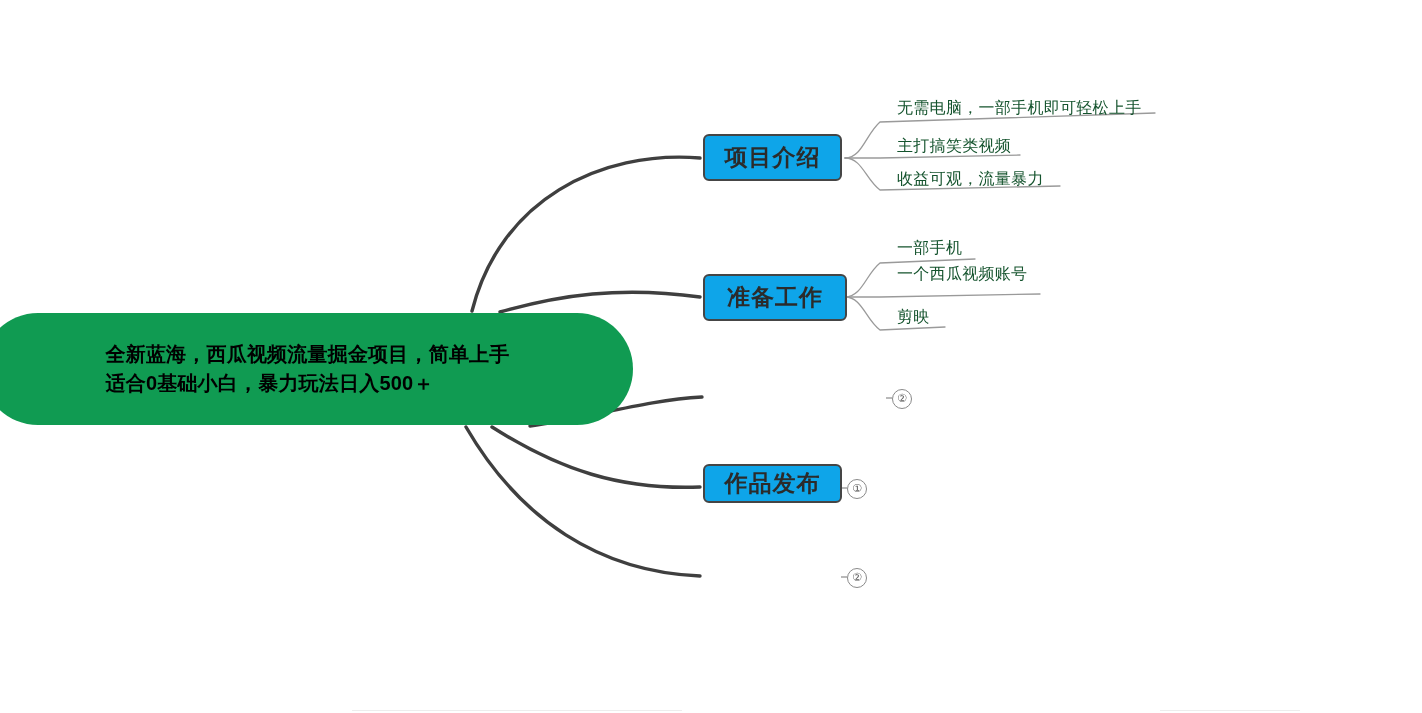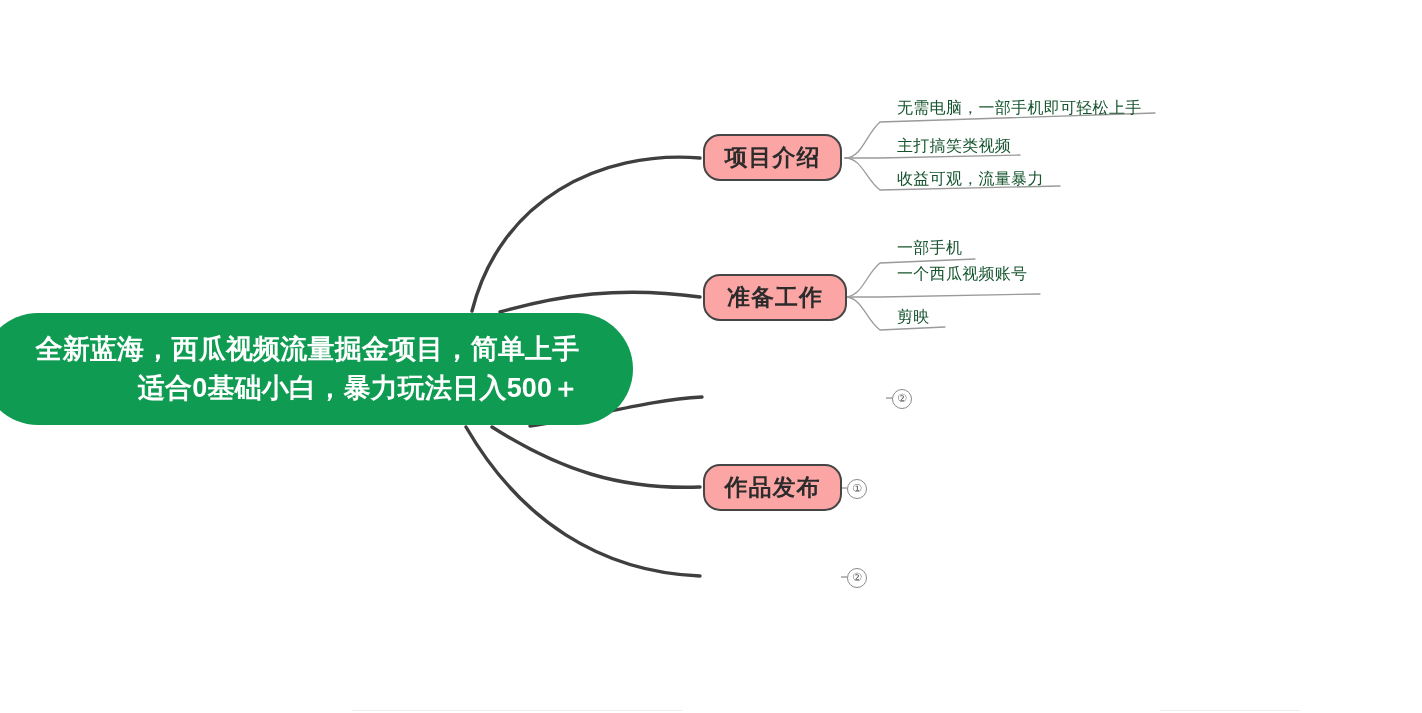--- a/index.html
+++ b/index.html
@@ -35,37 +35,37 @@
     height: 112px;
     background: #109b52;
     border-radius: 56px;
     box-sizing: border-box;
     display: flex;
     align-items: center;
     justify-content: center;
     z-index: 5;
   }
   .root-text {
-    color: #ffffff;
-    font-size: 27px;
+    color: #000000;
+    font-size: 20px;
     font-weight: bold;
     line-height: 1.44;
-    text-align: right;
+    text-align: left;
     letter-spacing: 0.2px;
     white-space: pre-line;
     padding: 0 14px;
   }
 
   
   .node {
     position: absolute;
     box-sizing: border-box;
-    background: #fca5a5;
+    background: #0ea5e9;
     border: 2px solid #454545;
-    border-radius: 17px;
+    border-radius: 6px;
     display: flex;
     align-items: center;
     justify-content: center;
     z-index: 6;
   }
   .node-label {
     color: #2b2b2b;
     font-size: 23px;
     font-weight: bold;
     letter-spacing: 1px;
@@ -169,21 +169,21 @@
   </div>
   <div class="leaf" style="left:897px; top:264px;">
     <span>一个西瓜视频账号</span>
   </div>
   <div class="leaf" style="left:897px; top:307px;">
     <span>剪映</span>
   </div>
 
   <div class="badge" style="left:892px; top:389px;">②</div>
 
-  <div class="node" style="left:703px; top:464px; width:139px; height:47px;text-align:center;">
+  <div class="node" style="left:703px; top:464px; width:139px; height:39px;text-align:center;">
     <span class="node-label">作品发布</span>
   </div>
   <div class="badge" style="left:847px; top:479px;">①</div>
 
   <div class="badge" style="left:847px; top:568px;">②</div>
 
   <div class="artifact" style="left:352px; top:710px; width:330px;"></div>
   <div class="artifact" style="left:1160px; top:710px; width:140px;"></div>
 
 </div>

